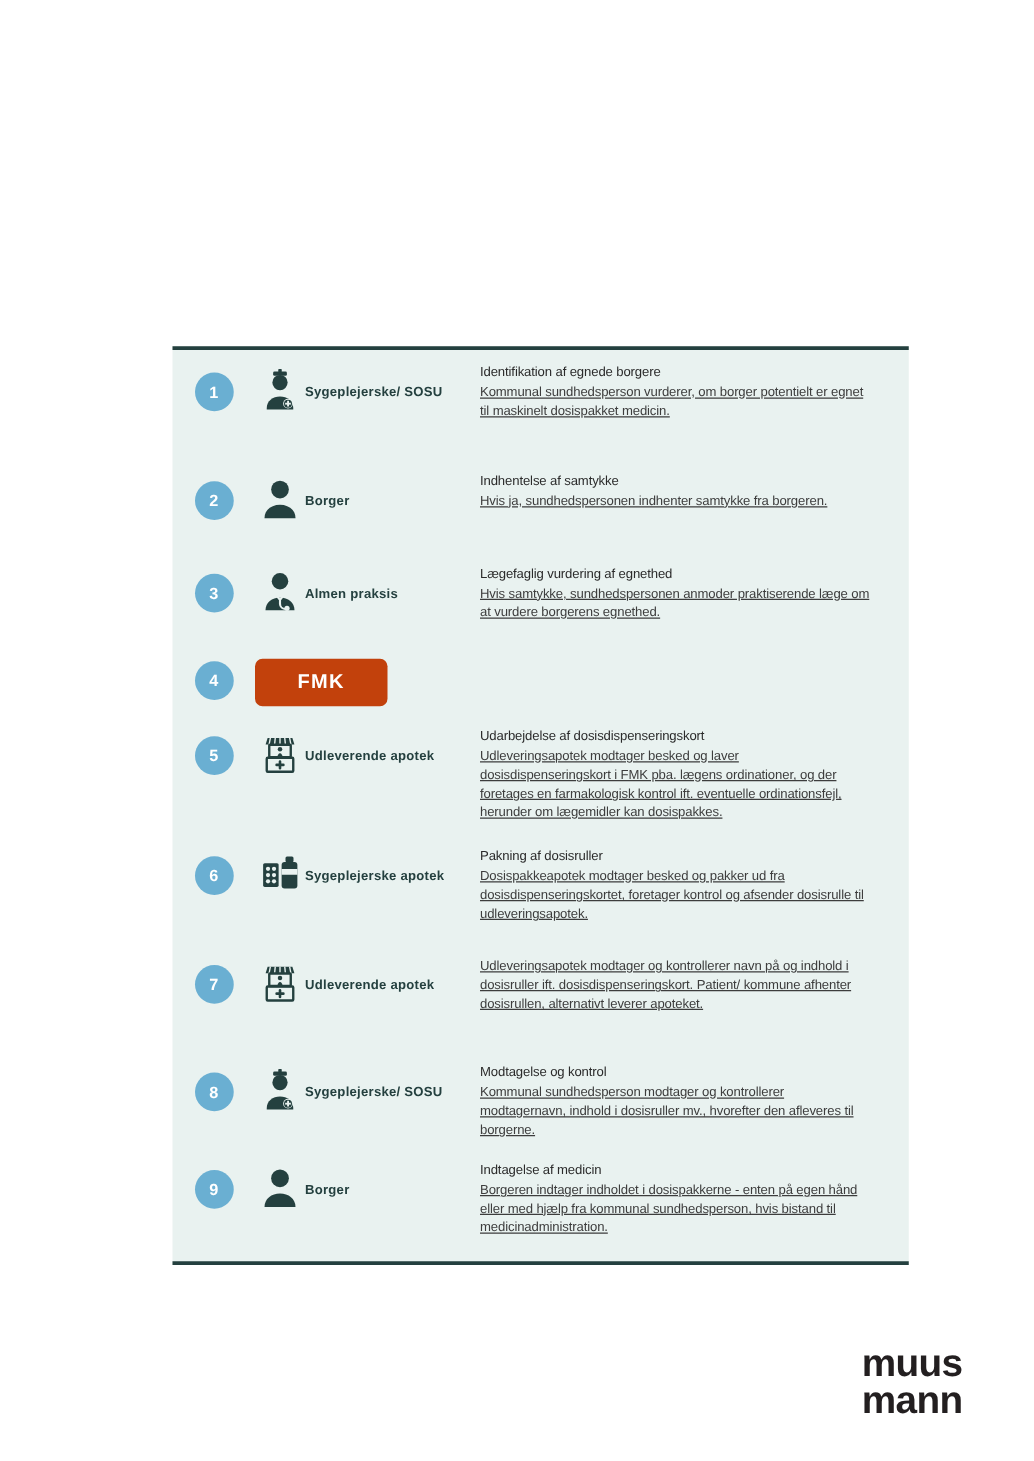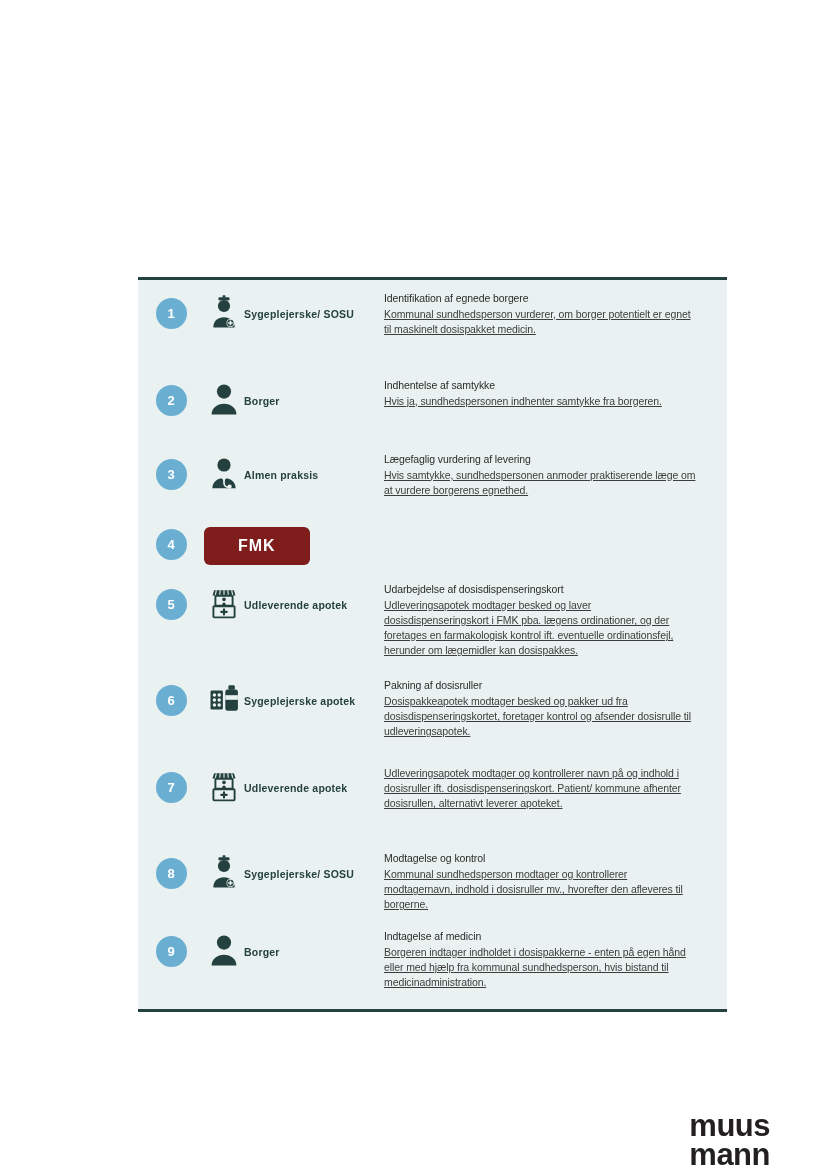--- a/index.html
+++ b/index.html
@@ -70,21 +70,21 @@
   .actor-label{
     margin-top:3px;
     font-size:10.5px;
     font-weight:bold;
     color:#24403f;
     text-align:center;
     line-height:1.25;
     letter-spacing:0.2px;
   }
   .fmk-chip{
-    background:#7f1d1d;
+    background:#c2410c;
     color:#ffffff;
     font-size:16px;
     font-weight:bold;
     letter-spacing:1px;
     border-radius:6px;
     padding:10px 34px;
     margin-top:4px;
   }
 
   
@@ -118,21 +118,21 @@
   .step.s5{height:96px;}
   .step.s6{height:87px;}
   .step.s7{height:86px;}
   .step.s8{height:78px;}
   .step.s9{height:73px;}
 
   
   .logo{
     position:absolute;
     right:57px;
-    top:1112px;
+    top:1077px;
     color:#231f20;
     font-size:31px;
     line-height:0.92;
     font-weight:bold;
     letter-spacing:-0.5px;
     text-align:left;
   }
   .logo-line{display:block;}
 </style>
 </head>
@@ -196,21 +196,21 @@
             <circle cx="20" cy="11" r="6.6"></circle>
             <path d="M8.4 34.2c0-6.3 5.2-10.3 11.6-10.3s11.6 4 11.6 10.3z"></path>
             <path d="M16.3 21.2l3.7 4.6 3.7-4.6" fill="none" stroke="#e9f2f0" stroke-width="1.7" stroke-linecap="round" stroke-linejoin="round"></path>
             <path d="M20 25.8v3.1c0 2.6 2.1 4.3 4.5 4.3" fill="none" stroke="#e9f2f0" stroke-width="1.7" stroke-linecap="round"></path>
             <circle cx="25.6" cy="32.6" r="2.1" fill="#e9f2f0"></circle>
           </svg>
         </div>
         <div class="actor-label">Almen praksis</div>
       </div>
       <div class="desc-col">
-        <p class="desc-title">Lægefaglig vurdering af levering</p>
+        <p class="desc-title">Lægefaglig vurdering af egnethed</p>
         <p class="desc-body">Hvis samtykke, sundhedspersonen anmoder praktiserende læge om at vurdere borgerens egnethed.</p>
       </div>
     </div>
 
     <div class="step s4">
       <div class="num-col">
         <div class="bubble">4</div>
       </div>
       <div class="actor-col">
         <div class="fmk-chip">FMK</div>

